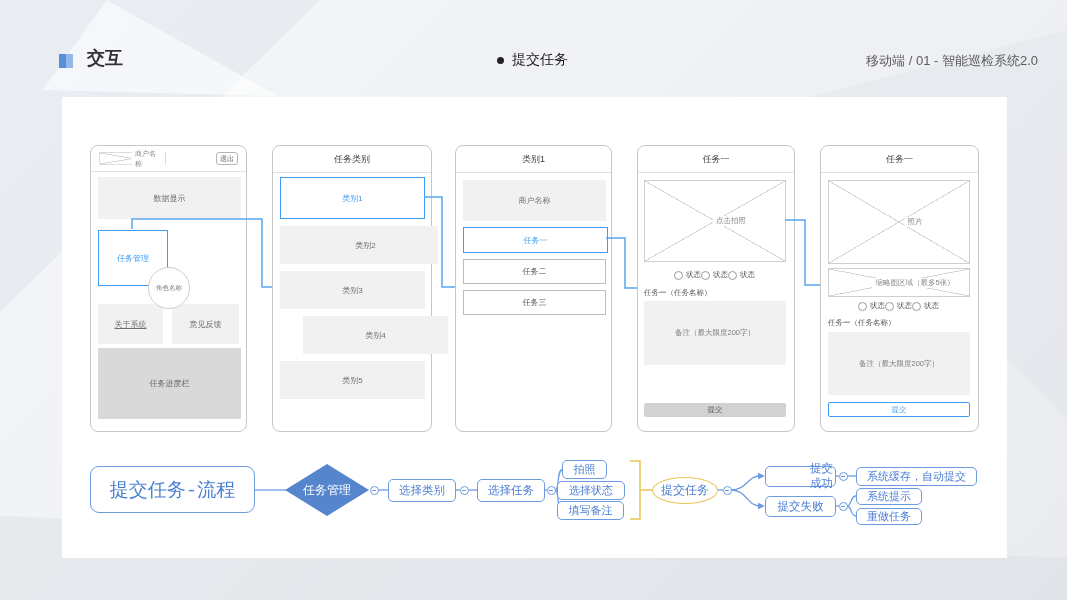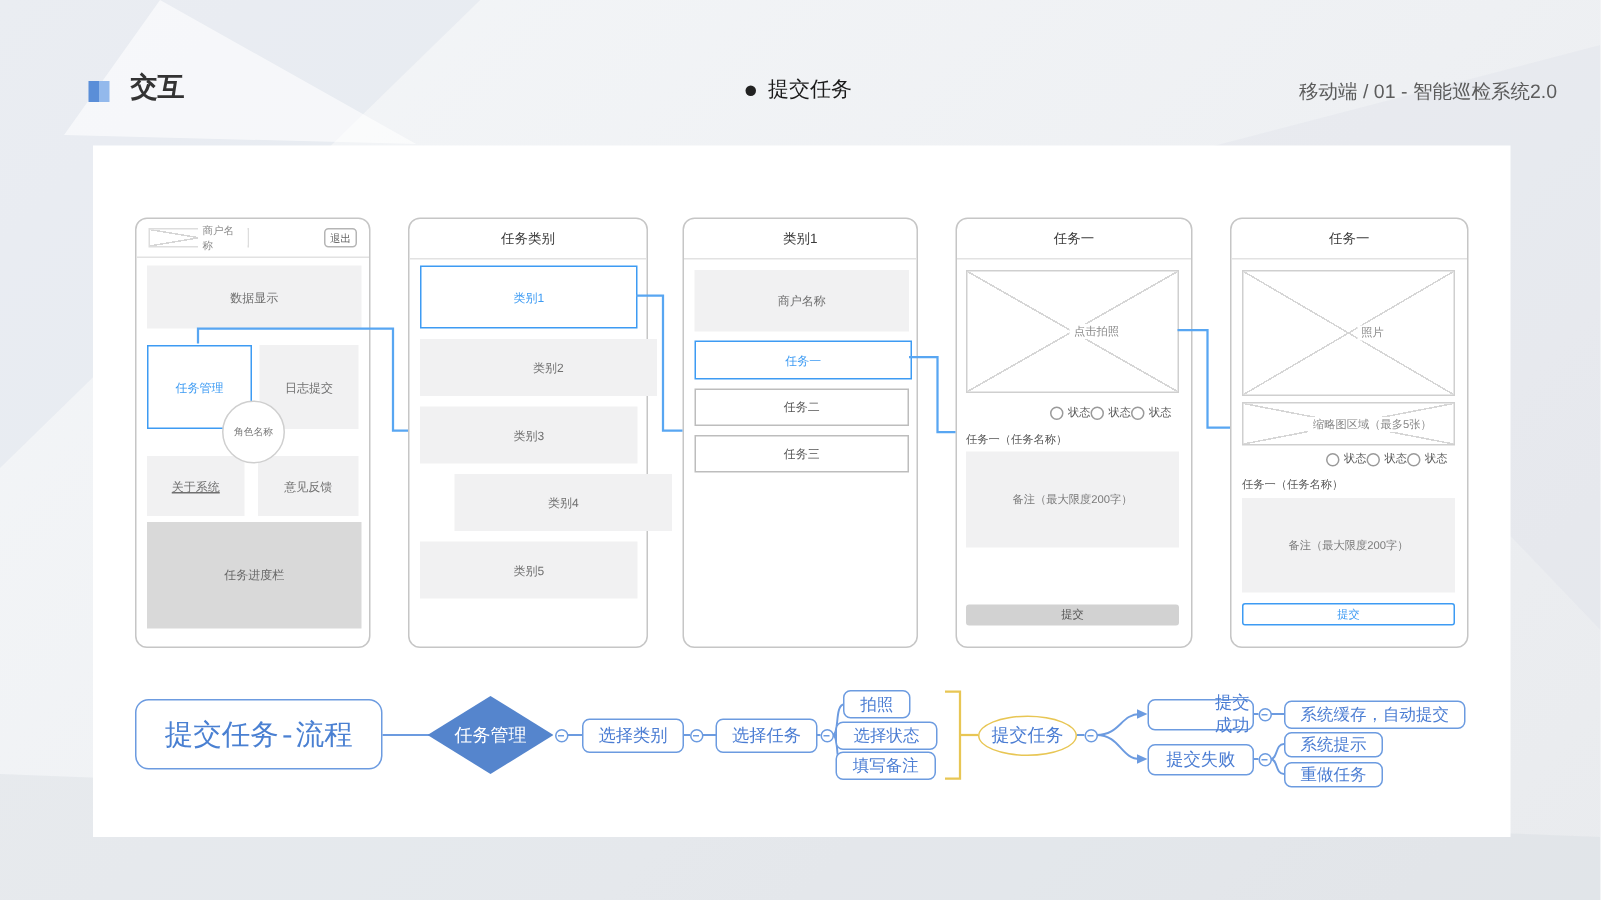--- a/index.html
+++ b/index.html
@@ -30,21 +30,21 @@
   .dgbox{position:absolute; background:#d9d9d9; color:#666; display:flex; align-items:center; justify-content:center; font-size:8px;}
   .bluebox{position:absolute; background:#fff; border:1px solid #3d9bf3; color:#3d9bf3; display:flex; align-items:center; justify-content:center; font-size:8px; box-sizing:border-box;}
   .wbox{position:absolute; background:#fff; border:1px solid #bdbdbd; color:#555; display:flex; align-items:center; justify-content:center; font-size:8px; box-sizing:border-box;}
   .cross{background-image:
     linear-gradient(to top right,transparent calc(50% - 0.5px),#d6d6d6 calc(50% - 0.5px),#d6d6d6 calc(50% + 0.5px),transparent calc(50% + 0.5px)),
     linear-gradient(to bottom right,transparent calc(50% - 0.5px),#d6d6d6 calc(50% - 0.5px),#d6d6d6 calc(50% + 0.5px),transparent calc(50% + 0.5px)); padding-left: 32px;}
   .cross>span{background:#fff; padding:0 3px;}
   .merchant{width:67px; height:13px; border:1px solid #ddd; color:#8a8a8a; font-size:7px; display:flex; align-items:center; justify-content:center; box-sizing:border-box;}
   .logout{width:22px; height:13px; border:1px solid #b5b5b5; border-radius:3px; color:#666; font-size:7px; display:flex; align-items:center; justify-content:center; background:#fff; box-sizing:border-box;}
   .role-circle{position:absolute; width:40px; height:40px; border-radius:50%; border:1px solid #cfcfcf; background:#fff; display:flex; align-items:center; justify-content:center; font-size:6.5px; color:#777; z-index:12;}
-  .radio-row{position:absolute; display:flex; justify-content:flex-end; box-sizing:border-box;padding-left:29px;}
+  .radio-row{position:absolute; display:flex; justify-content:flex-start; box-sizing:border-box;padding-left:29px;}
   .radio{display:inline-flex; align-items:center; gap:3px; font-size:7.5px; color:#555;}
   .radio i{width:9px; height:9px; border:1px solid #9a9a9a; border-radius:50%; background:#fff; box-sizing:border-box;}
   .small-label{position:absolute; font-size:7.5px; color:#555;}
   .graybtn{position:absolute; background:#d2d2d2; color:#555; border-radius:2px; display:flex; align-items:center; justify-content:center; font-size:7.5px;}
   .bluebtn{position:absolute; background:#fff; border:1px solid #3d9bf3; color:#3d9bf3; border-radius:2px; display:flex; align-items:center; justify-content:center; font-size:7.5px; box-sizing:border-box;}
   
   .flow-box{position:absolute; background:#fff; border:1.4px solid #6c9be0; border-radius:5px; color:#4b7dd3; display:flex; align-items:center; justify-content:center; font-size:11.5px; box-sizing:border-box; z-index:40;}
   .flow-start{border-radius:9px; font-size:19px; color:#4a80d2; border-width:1.6px;font-family:Liberation Mono, monospace;}
   .diamond{position:absolute; left:285px; top:464px; width:84px; height:52px; background:#5585cd; clip-path:polygon(50% 0,100% 50%,50% 100%,0 50%); display:flex; align-items:center; justify-content:center; color:#fff; font-size:12px; z-index:40;}
   .ellipse{position:absolute; background:#fff; border:1.5px solid #e8c654; border-radius:50%; color:#4b7dd3; display:flex; align-items:center; justify-content:center; font-size:12px; box-sizing:border-box; z-index:40;}
@@ -75,21 +75,20 @@
 
   <div class="phone" style="left:90px; top:145px; width:155px; height:285px;">
     <div class="p-head1">
       <div class="merchant cross">
           <span>商户名称</span>
         </div>
       <div class="logout">退出</div>
     </div>
     <div class="gbox" style="left:7px; top:31px; width:143px; height:42px;">数据显示</div>
     <div class="bluebox" style="left:7px; top:84px; width:70px; height:56px; border-width:1.4px;">任务管理</div>
-    <div class="gbox" style="left:82px; top:84px; width:66px; height:56px;">日志提交</div>
     <div class="role-circle" style="left:57px; top:121px;">角色名称</div>
     <div class="gbox" style="left:7px; top:158px; width:65px; height:40px;text-decoration:underline;">关于系统</div>
     <div class="gbox" style="left:81px; top:158px; width:67px; height:40px;">意见反馈</div>
     <div class="dgbox" style="left:7px; top:202px; width:143px; height:71px;">任务进度栏</div>
   </div>
 
   <div class="phone" style="left:272px; top:145px; width:158px; height:285px;">
     <div class="p-head">任务类别</div>
     <div class="bluebox" style="left:7px; top:31px; width:145px; height:42px; border-width:1.5px;">类别1</div>
     <div class="gbox" style="left:7px; top:80px; width:145px; height:38px;padding-left:13px;">类别2</div>

